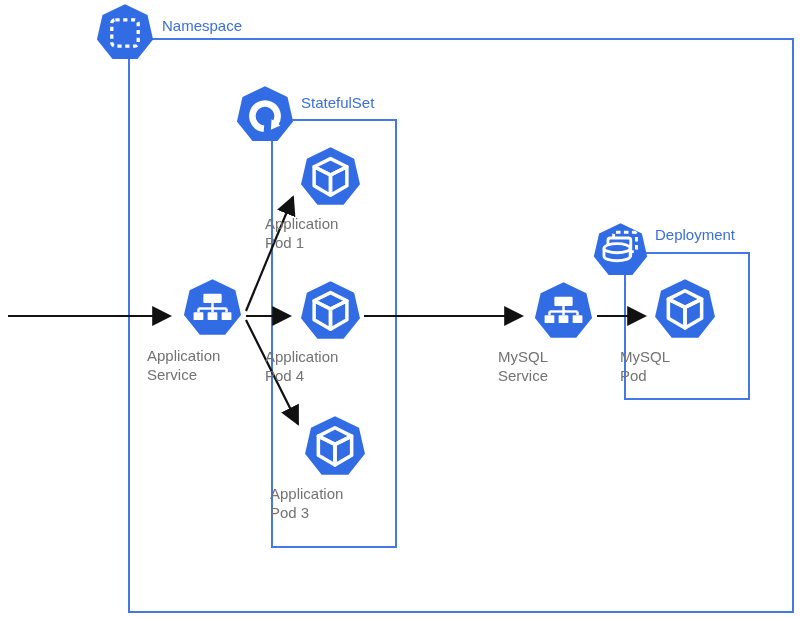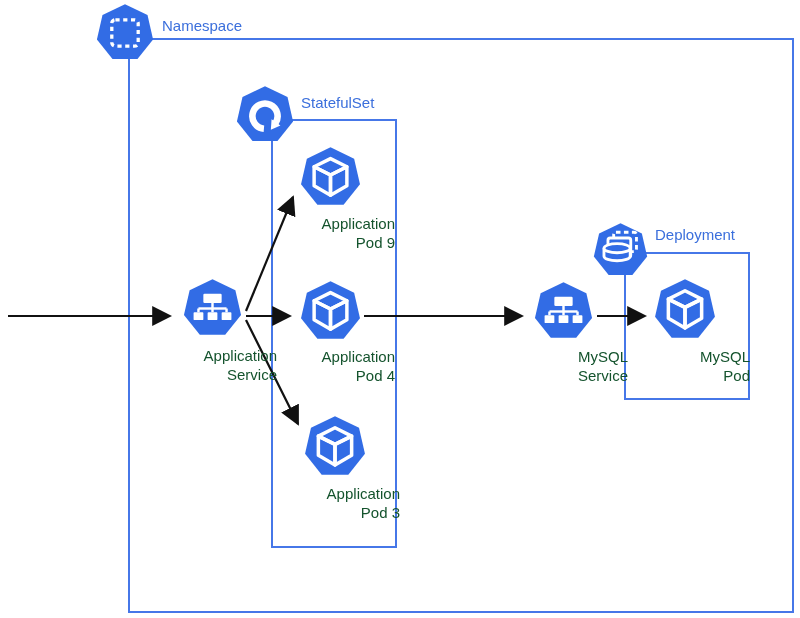--- a/index.html
+++ b/index.html
@@ -18,21 +18,21 @@
   .group-box{position:absolute;border:2px solid var(--box-stroke-blue);background:transparent;box-sizing:border-box;}
   .box-namespace{left:128px;top:38px;width:666px;height:575px;}
   .box-deployment{left:271px;top:119px;width:126px;height:429px;}
   .box-statefulset{left:624px;top:252px;width:126px;height:148px;}
 
   .group-label{position:absolute;font-size:15px;color:var(--label-blue);white-space:nowrap;}
   .lbl-namespace{left:162px;top:17px;}
   .lbl-deployment{left:301px;top:94px;}
   .lbl-statefulset{left:655px;top:226px;}
 
-  .node-label{position:absolute;width:130px;text-align:right;font-size:15px;line-height:19px;color:#14532d;}
+  .node-label{position:absolute;width:130px;text-align:left;font-size:15px;line-height:19px;color:#737373;}
   .nl-app-service{left:147px;top:346px;}
   .nl-app-pod-1{left:265px;top:214px;}
   .nl-app-pod-2{left:265px;top:347px;}
   .nl-app-pod-3{left:270px;top:484px;}
   .nl-mysql-service{left:498px;top:347px;}
   .nl-mysql-pod{left:620px;top:347px;}
 
   .icon{position:absolute;}
   .ic-namespace{left:95px;top:3px;width:60px;height:60px;}
   .ic-deployment{left:235px;top:85px;width:60px;height:60px;}
@@ -153,21 +153,21 @@
   <div class="group-label lbl-namespace">Namespace</div>
   <div class="group-label lbl-deployment">StatefulSet</div>
   <div class="group-label lbl-statefulset">Deployment</div>
 
   <div class="node-label nl-app-service">
     <span>Application</span><br>
     <span>Service</span>
   </div>
   <div class="node-label nl-app-pod-1">
     <span>Application</span><br>
-    <span>Pod 9</span>
+    <span>Pod 1</span>
   </div>
   <div class="node-label nl-app-pod-2">
     <span>Application</span><br>
     <span>Pod 4</span>
   </div>
   <div class="node-label nl-app-pod-3">
     <span>Application</span><br>
     <span>Pod 3</span>
   </div>
   <div class="node-label nl-mysql-service">

